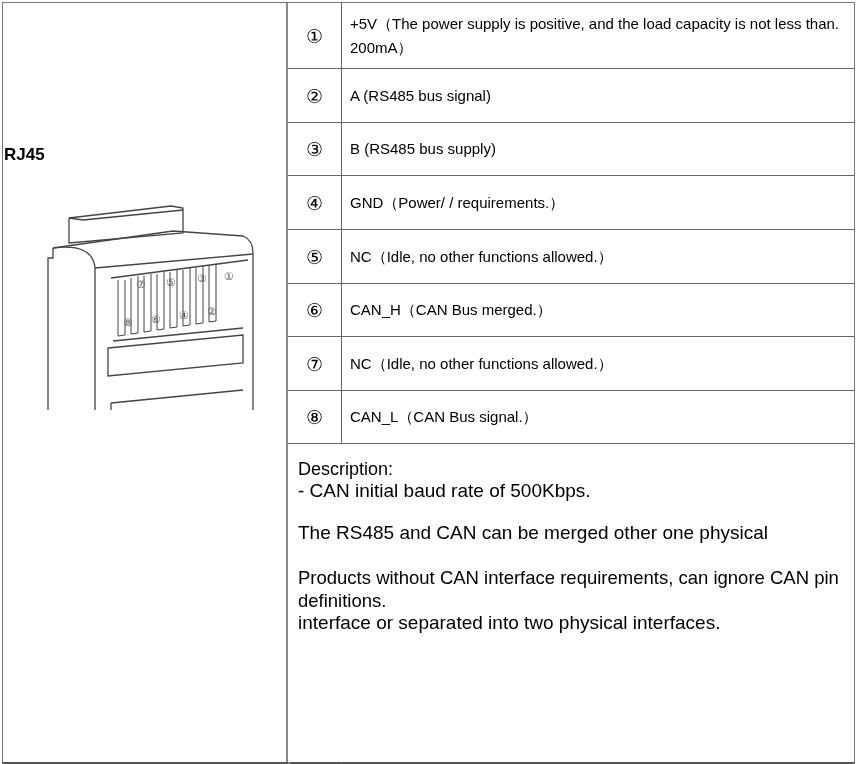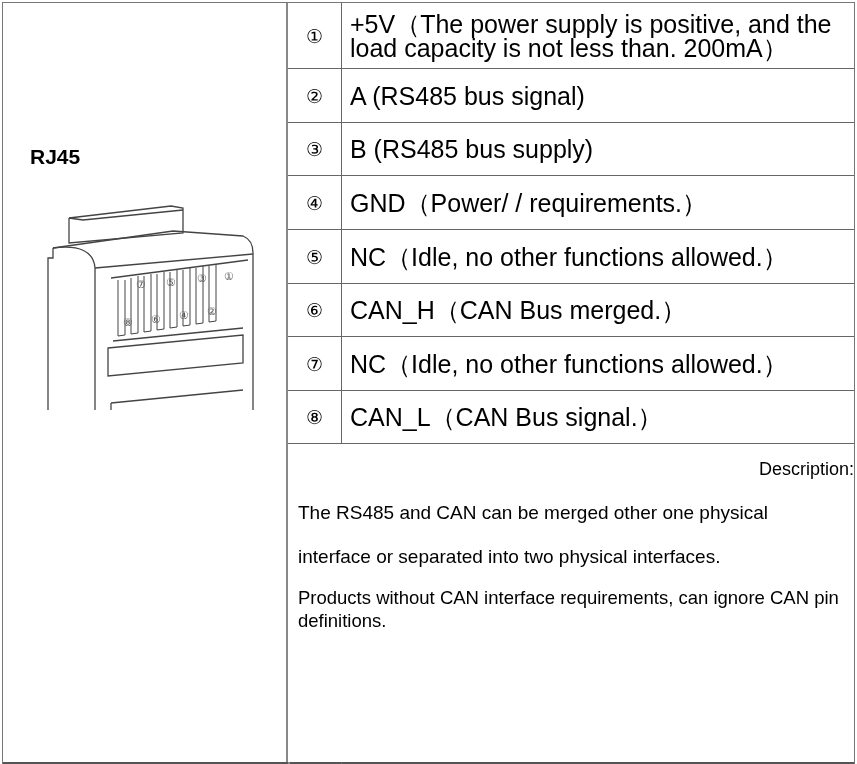--- a/index.html
+++ b/index.html
@@ -2,28 +2,28 @@
 <html><head>
 <meta charset="utf-8">
 <style>
   html, body { margin:0; padding:0; background:#ffffff; }
   body { width:857px; height:764px; overflow:hidden; position:relative;
          font-family:"Liberation Sans", sans-serif; color:#000; }
   .tbl { position:absolute; left:2px; top:2px; width:853px; height:770px;
          border-left:1px solid #777; border-top:1px solid #777; border-right:1px solid #777; box-sizing:border-box; }
   .leftcell { position:absolute; left:0; top:0; width:285px; height:759px;
               border-right:2px solid #888; box-sizing:border-box; }
-  .rj45 { position:absolute; left:1px; top:142px; font-weight:bold; font-size:21px;padding-left:26px; }
+  .rj45 { position:absolute; left:1px; top:142px; font-weight:bold; font-size:17px; }
   .diagram { position:absolute; left:40px; top:195px; width:215px; height:212px; }
   .rows { position:absolute; left:285px; top:0; width:566px; }
   .row { position:absolute; left:0; width:566px; border-bottom:1px solid #666; box-sizing:border-box; }
   .num { position:absolute; left:0; top:0; bottom:0; width:53px; border-right:1px solid #666;
          display:flex; align-items:center; justify-content:center; font-family:"DejaVu Serif", serif; font-size:19px; }
   .txt { position:absolute; left:62px; right:4px; top:0; bottom:0; display:flex; align-items:center;
-         font-size:25px; line-height:24px; }
+         font-size:15px; line-height:24px; }
   .desc { position:absolute; left:0; top:441px; width:566px; height:318px; box-sizing:border-box; padding:15px 0 0 10px; font-size:18px; }
   .desc p { margin:0; }
   .bottomline { position:absolute; left:0; top:759px; width:851px; border-top:2px solid #555; }
   .bl-v1 { position:absolute; left:285px; top:759px; height:12px; border-left:2px solid #888; }
   .bl-v2 { position:absolute; left:338px; top:759px; height:12px; border-left:1px solid #666; }
 </style>
 </head>
 <body>
 
 <div class="tbl">
@@ -92,23 +92,24 @@
     <div class="row" style="top:334px;height:54px;">
       <div class="num">⑦</div>
       <div class="txt">NC（Idle, no other functions allowed.）</div>
     </div>
     <div class="row" style="top:388px;height:53px;">
       <div class="num">⑧</div>
       <div class="txt">CAN_L（CAN Bus signal.）</div>
     </div>
 
     <div class="desc">
-      <p style="margin-bottom:22px;text-align:right;">Description:</p>
+      <p style="">Description:</p>
+      <p style="font-size:19px;margin-bottom:20px;">- CAN initial baud rate of 500Kbps.</p>
       <p style="font-size:19px;margin-bottom:22px;">The RS485 and CAN can be merged other one physical</p>
+      <p style="font-size:18.5px;line-height:23px;">Products without CAN interface requirements, can ignore CAN pin definitions.</p>
       <p style="font-size:19px;margin-bottom:18px;">interface or separated into two physical interfaces.</p>
-      <p style="font-size:18.5px;line-height:23px;">Products without CAN interface requirements, can ignore CAN pin definitions.</p>
     </div>
   </div>
 
   <div class="bottomline"></div>
   <div class="bl-v1"></div>
   <div class="bl-v2"></div>
 </div>
 
 </body></html>

